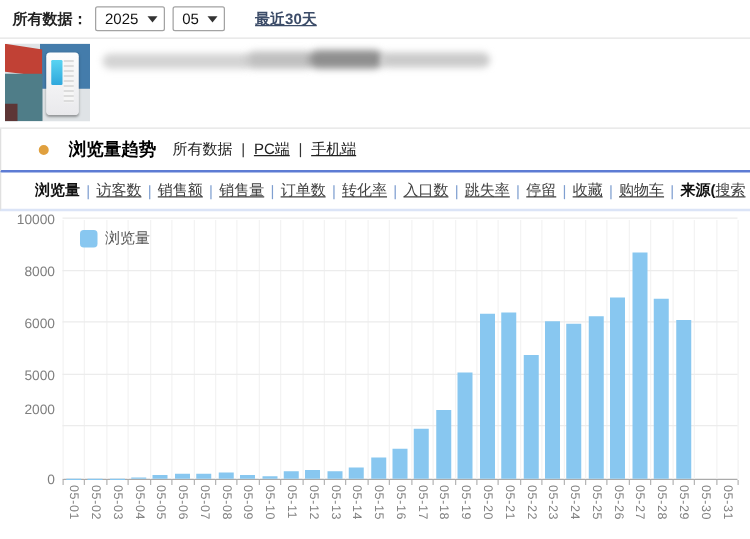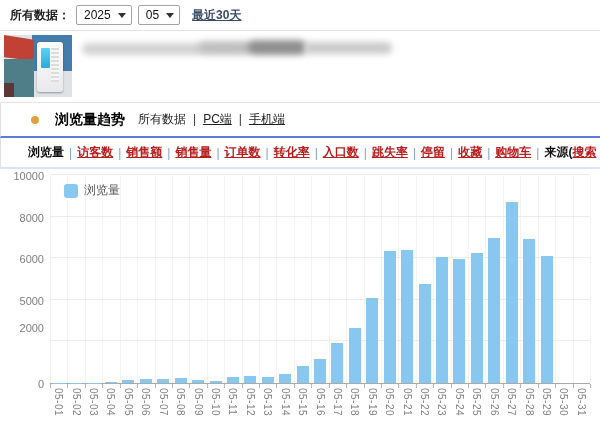--- a/index.html
+++ b/index.html
@@ -8,21 +8,21 @@
 
   
   .filter-bar { display:flex; align-items:center; height:31px; padding-left:10px;
                 border-bottom:1px solid #e4e4e4; }
   .filter-label { font-size:12px; color:#222; font-weight:bold; }
   .select-box { display:inline-flex; align-items:center; gap:7px; background:#fff;
                 border:1px solid #a3a3a3; border-radius:2px; padding:2px 5px 2px 7px;
                 font-size:12px; color:#111; margin-left:6px; cursor:default; }
   .caret { width:0; height:0; border-left:4px solid transparent;
            border-right:4px solid transparent; border-top:5px solid #333; }
-  .recent-link { margin-left:12px; font-size:12px; color:#3c4c68; font-weight:bold;
+  .recent-link { margin-left:24px; font-size:12px; color:#3c4c68; font-weight:bold;
                  text-decoration:underline; cursor:pointer; }
 
   
   .product-row { position:relative; height:72px; border-bottom:1px solid #e4e4e4; }
   .thumb { position:absolute; left:4px; top:4px; width:68px; height:62px;
            background:#dfe3e6; overflow:hidden; }
   .thumb .blk { position:absolute; }
   .blk-red   { left:0; top:0; width:30px; height:26px; background:#c14135;
                clip-path:polygon(0 0,100% 18%,100% 100%,0 86%); }
   .blk-blue  { right:0; top:0; width:40px; height:36px; background:#447cab; }
@@ -49,21 +49,21 @@
   .section-tabs { margin-left:13px; font-size:12px; color:#222; }
   .section-tabs .tab { cursor:pointer; color:#222; }
   .section-tabs .tab.u { text-decoration:underline; }
   .section-tabs .tsep { margin:0 7px; color:#333; }
 
   
   .metrics-bar { display:flex; align-items:center; flex-wrap:nowrap; height:31px;
                  padding-left:27px; font-size:12px; white-space:nowrap;
                  border-bottom:2px solid #dbe4f7; border-left:1px solid #e0e0e0; }
   .metric-selected, .metric-bold { font-weight:bold; color:#111; }
-  .metric-link { color:#b91c1c; text-decoration:underline; cursor:pointer;font-weight:bold; }
+  .metric-link { color:#404040; text-decoration:underline; cursor:pointer; }
   .msep { color:#7f9fd0; margin:0 5px; }
 
   
   .chart-region { position:relative; width:600px; height:261px; }
   .legend { position:absolute; left:64px; top:13px; display:flex; align-items:center;
             gap:6px; cursor:pointer; }
   .legend-swatch { width:14px; height:14px; border-radius:3px; }
   .legend-text { font-size:12px; color:#555; }
   .ylabels span { position:absolute; right:556px; width:40px; text-align:right;
                   font-size:11px; color:#7e7e7e; line-height:13px; }

